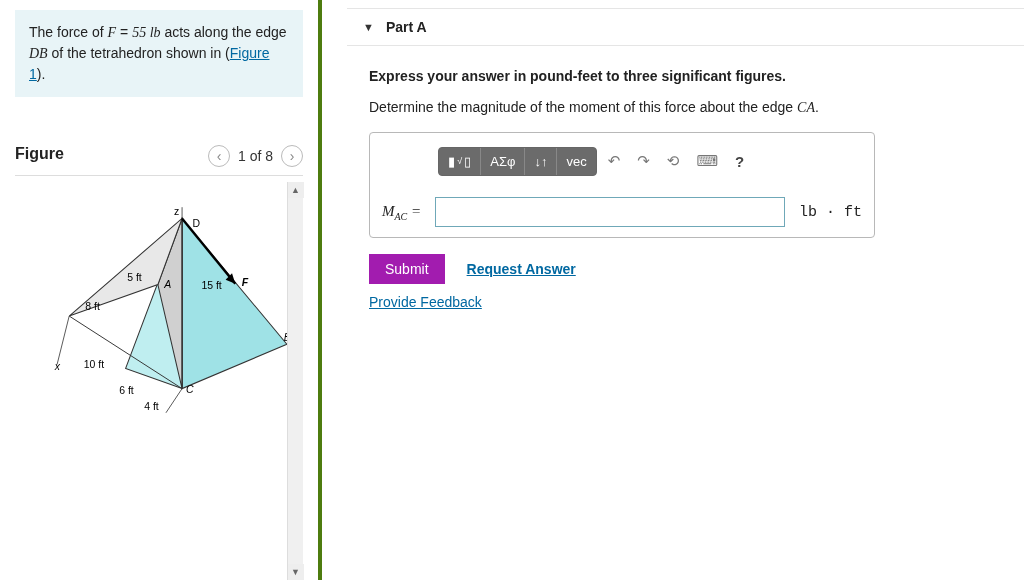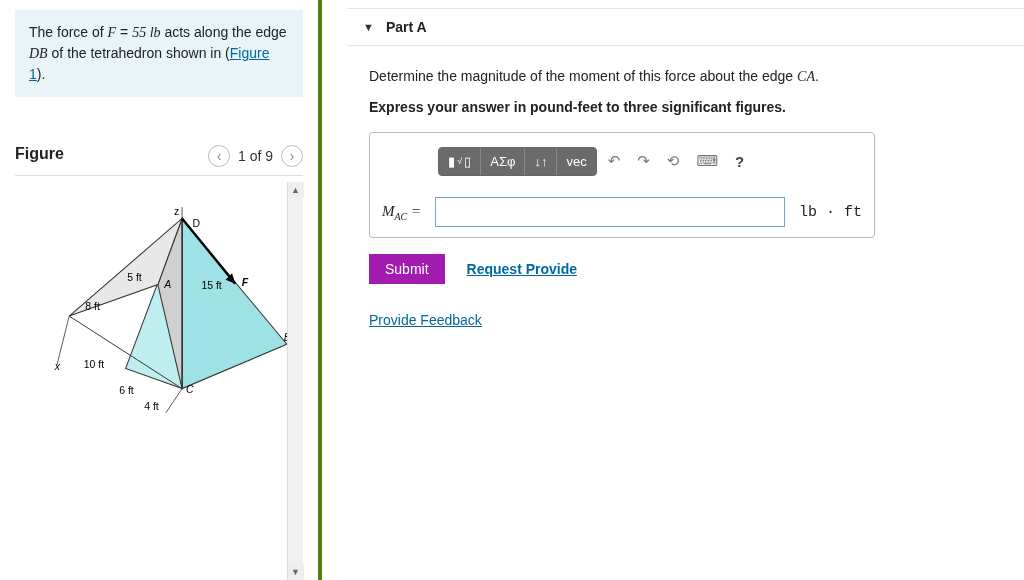--- a/index.html
+++ b/index.html
@@ -30,37 +30,37 @@
 .ticon{color:#777;font-size:15px;padding:4px 6px;cursor:pointer}
 .ticon.bold{color:#444;font-weight:700}
 .answer-row{display:flex;align-items:center;gap:14px;margin-top:18px}
 .varlabel{font-family:"Times New Roman",serif;font-style:italic;font-size:15px;white-space:nowrap}
 .varlabel sub{font-size:10px;font-style:italic}
 .ans-input{flex:1;height:30px;border:1px solid #6fa8b8;background:#fff;padding:0 8px;font-size:14px}
 .unit{font-family:Liberation Mono, monospace;font-size:15px;white-space:nowrap}
 .submit-row{display:flex;align-items:center;gap:22px}
 .sub-btn{background:#a21caf;color:#fff;border:none;padding:7px 16px;font-size:14px;cursor:pointer}
 .req{color:#0068a1;text-decoration:underline;font-weight:700;cursor:pointer;font-size:14px}
-.feedback{color:#0068a1;text-decoration:underline;margin-top:28px;display:inline-block;cursor:pointer}
+.feedback{color:#0068a1;text-decoration:underline;margin-top:10px;display:inline-block;cursor:pointer}
 svg text{font-family:Arial,sans-serif;font-size:13px}
 </style>
 </head>
 <body>
 
 <div class="page">
   <div class="left">
     <div class="problem-box">
       <span>The force of </span><span class="fake-serif">F</span><span> = </span><span class="fake-serif">55 lb</span><span> acts along the edge </span><span class="fake-serif">DB</span><span> of the tetrahedron shown in (</span><a class="figlink">Figure 1</a><span>).</span>
     </div>
 
     <div class="fig-head">
       <h3>Figure</h3>
       <div class="pagin">
         <div class="circ">‹</div>
-        <span>1 of 9</span>
+        <span>1 of 8</span>
         <div class="circ">›</div>
       </div>
     </div>
 
     <div class="fig-body">
       <svg width="320" height="260" viewBox="0 0 320 260">
         <polygon points="170,14 300,170 170,225" fill="#9fe2e6" stroke="#333" stroke-width="1.3"></polygon>
         <polygon points="170,14 170,225 100,200" fill="#bfeef0" stroke="#333" stroke-width="1.3"></polygon>
         <polygon points="170,14 140,96 170,225" fill="#d0d0d0" stroke="#333" stroke-width="1.3"></polygon>
         <polygon points="170,14 140,96 30,135" fill="#e8e8e8" stroke="#333" stroke-width="1.3"></polygon>
@@ -93,24 +93,24 @@
       </div>
     </div>
   </div>
 
   <div class="right">
     <div class="part-a-bar">
       <span class="caret">▼</span>
       <b>Part A</b>
     </div>
     <div class="right-body">
+      <p><b>Express your answer in pound-feet to three significant figures.</b></p>
       <p>
         <span>Determine the magnitude of the moment of this force about the edge </span><span class="fake-serif">CA</span><span>.</span>
       </p>
-      <p><b>Express your answer in pound-feet to three significant figures.</b></p>
 
       <div class="input-wrap">
         <div class="toolbar">
           <div class="tbtn-group">
             <div class="tbtn">▮<sup style="font-size:9px">√</sup>▯</div>
             <div class="tbtn">ΑΣφ</div>
             <div class="tbtn">↓↑</div>
             <div class="tbtn">vec</div>
           </div>
           <span class="ticon">↶</span>
@@ -121,19 +121,19 @@
         </div>
         <div class="answer-row">
           <span class="varlabel"><span>M</span><sub>AC</sub><span> = </span></span>
           <input class="ans-input" type="text" style="">
           <span class="unit">lb · ft</span>
         </div>
       </div>
 
       <div class="submit-row">
         <button class="sub-btn">Submit</button>
-        <a class="req">Request Provide</a>
+        <a class="req">Request Answer</a>
       </div>
 
       <a class="feedback">Provide Feedback</a>
     </div>
   </div>
 </div>
 
 </body></html>

